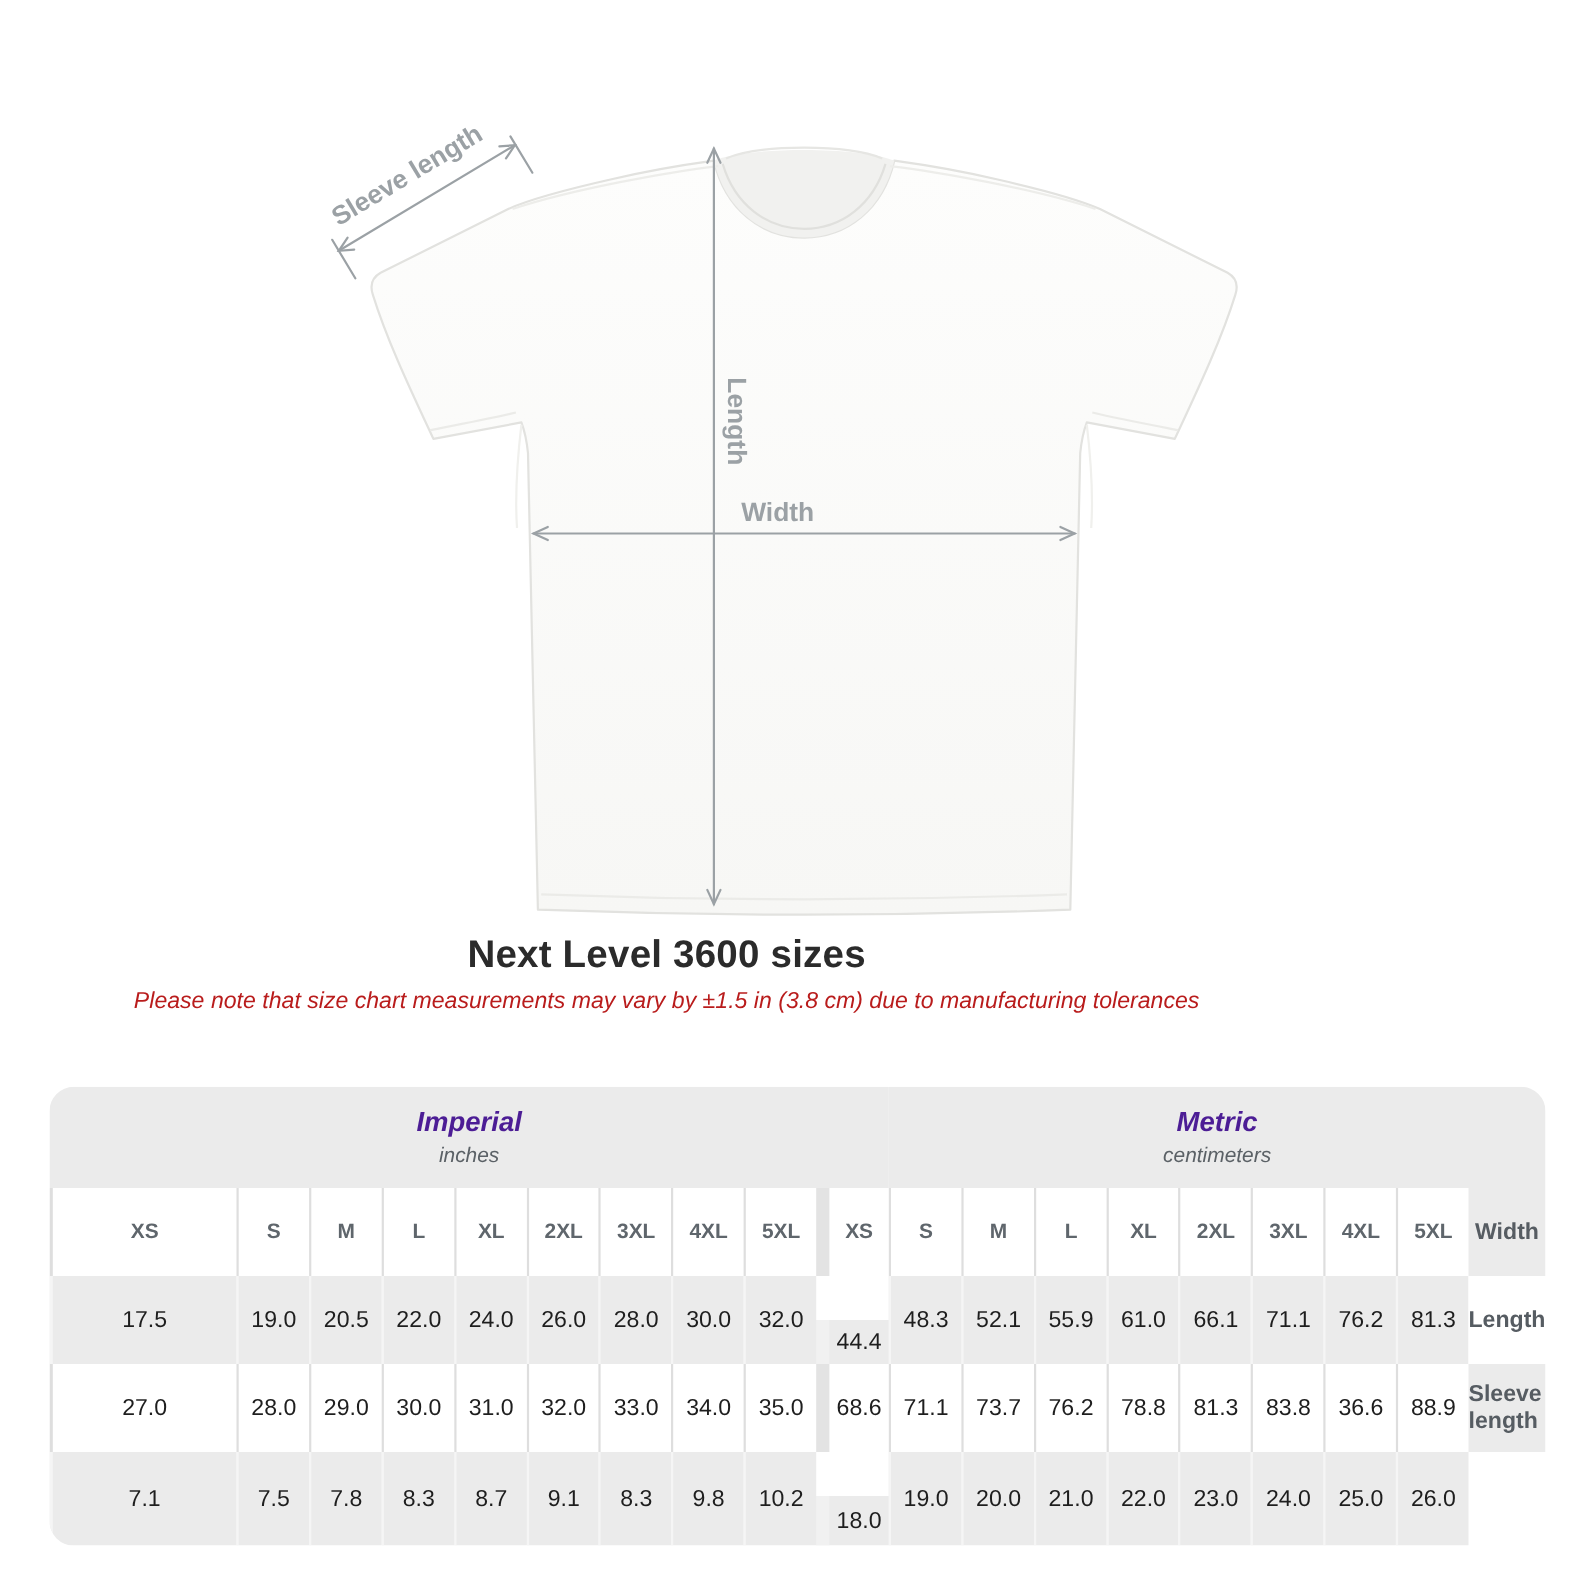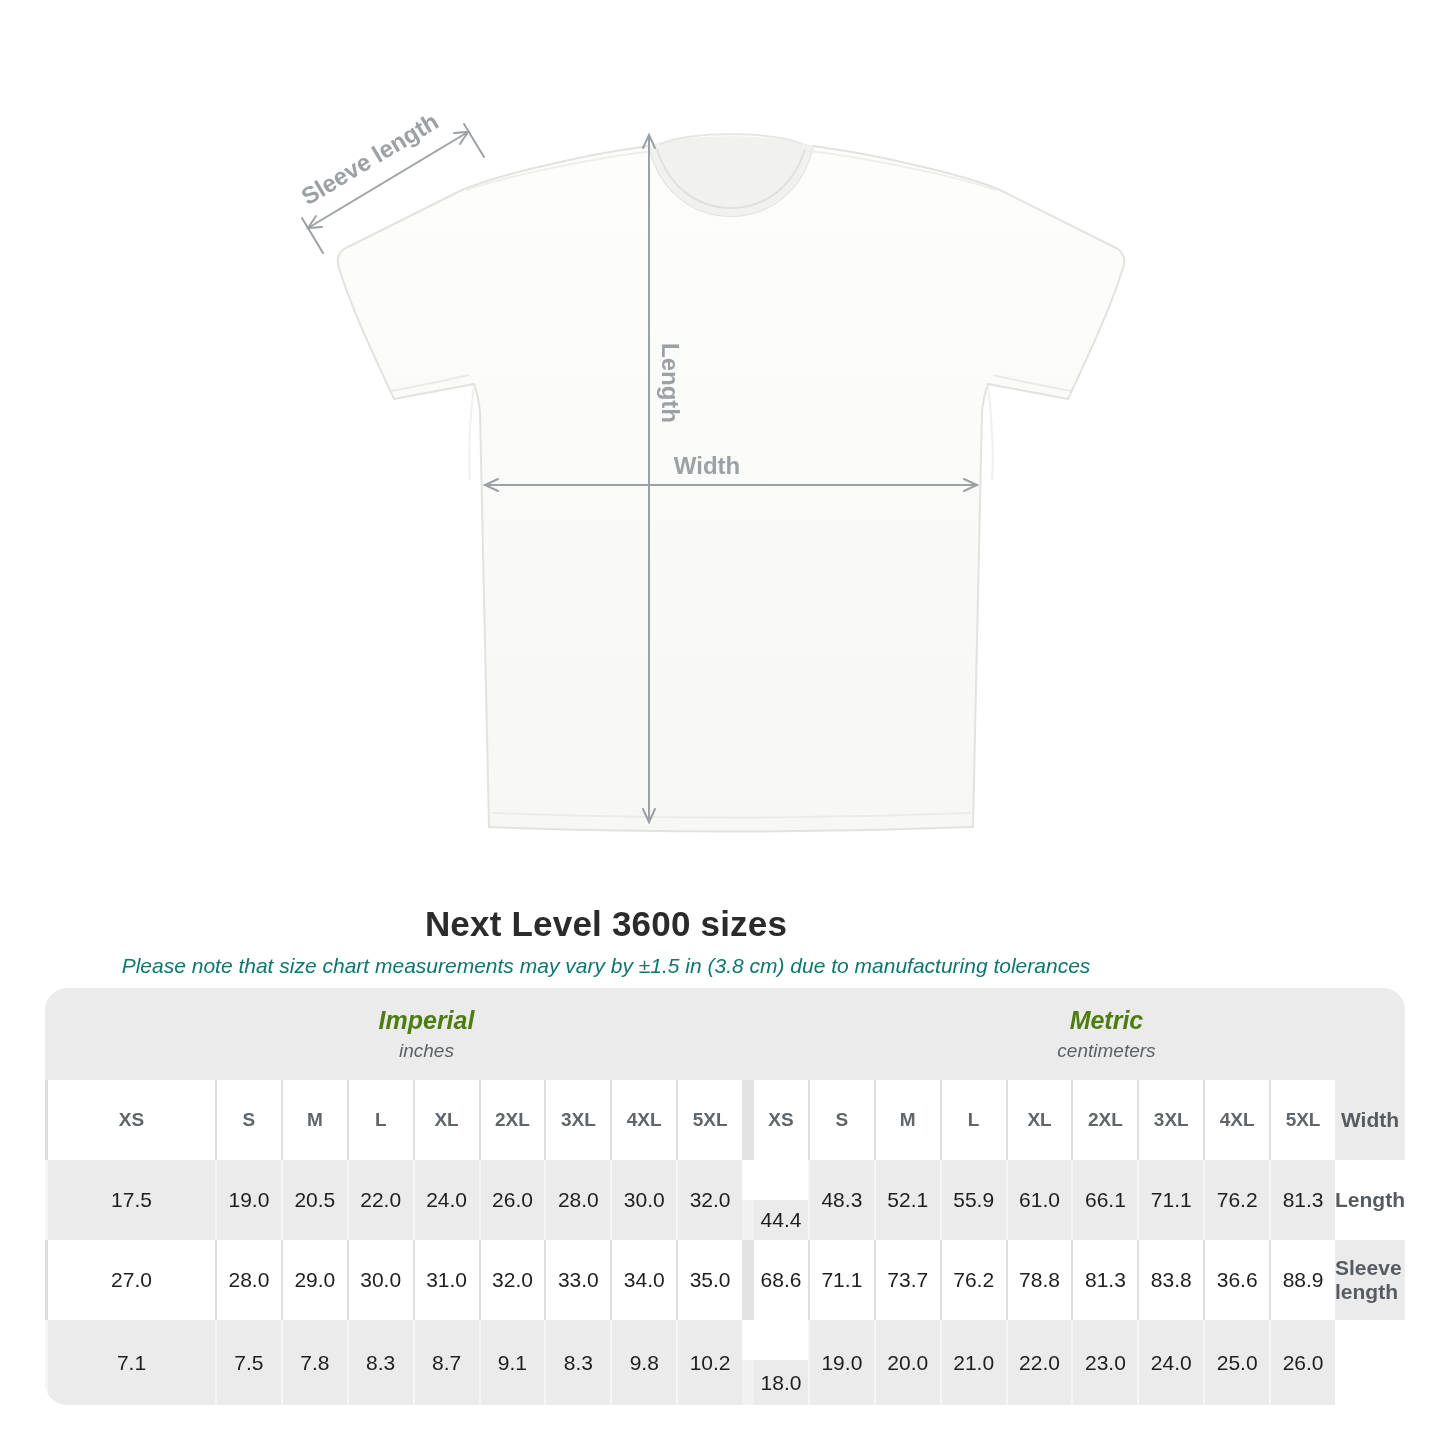--- a/index.html
+++ b/index.html
@@ -3,34 +3,34 @@
 <meta charset="utf-8">
 <style>
   html,body{margin:0;padding:0;background:#ffffff;}
   .page{
     position:relative;width:1445px;height:1445px;background:#fff;overflow:hidden;
     font-family:"Liberation Sans", sans-serif;
   }
   
   .diagram{position:absolute;left:0;top:0;width:1445px;height:880px;}
   
-  .title-block{position:absolute;left:0;top:904px;width:1212px;text-align:center;}
+  .title-block{position:absolute;left:0;top:848px;width:1212px;text-align:center;}
   .page-title{margin:0;font-size:35px;font-weight:bold;color:var(--title_text);letter-spacing:.2px;}
-  .page-subtitle{margin:10px 0 0 0;font-size:21px;font-style:italic;color:#0f766e;}
+  .page-subtitle{margin:10px 0 0 0;font-size:21px;font-style:italic;color:#b91c1c;}
   
   .size-table{
     position:absolute;left:45px;top:988px;width:1360px;
     display:grid;grid-template-columns:170px repeat(18,1fr);
     grid-template-rows:92px 80px 80px 80px 85px;
     border-radius:22px;overflow:hidden;
   }
   .band{background:var(--band_bg);display:flex;flex-direction:column;align-items:center;justify-content:center;gap:5px;}
   .band-imperial{grid-column:1 / span 10;}
   .band-metric{grid-column:11 / span 9;}
-  .band-title{font-size:25px;font-weight:bold;font-style:italic;color:#4d7c0f;}
+  .band-title{font-size:25px;font-weight:bold;font-style:italic;color:#4c1d95;}
   .band-unit{font-size:19px;font-style:italic;color:#5b6166;}
   .cell{display:flex;align-items:center;justify-content:center;}
   .light{background:#ffffff;}
   .shade{background:var(--band_bg);}
   .col-d{border-left:2px solid;}
   .light.col-d{border-color:#dedede;}
   .shade.col-d{border-color:#f5f5f5;}
   .col-f{border-left-width:3px;}
   .col-g{border-left-width:12px;}
   .light.col-g{border-color:#e3e3e3;}

